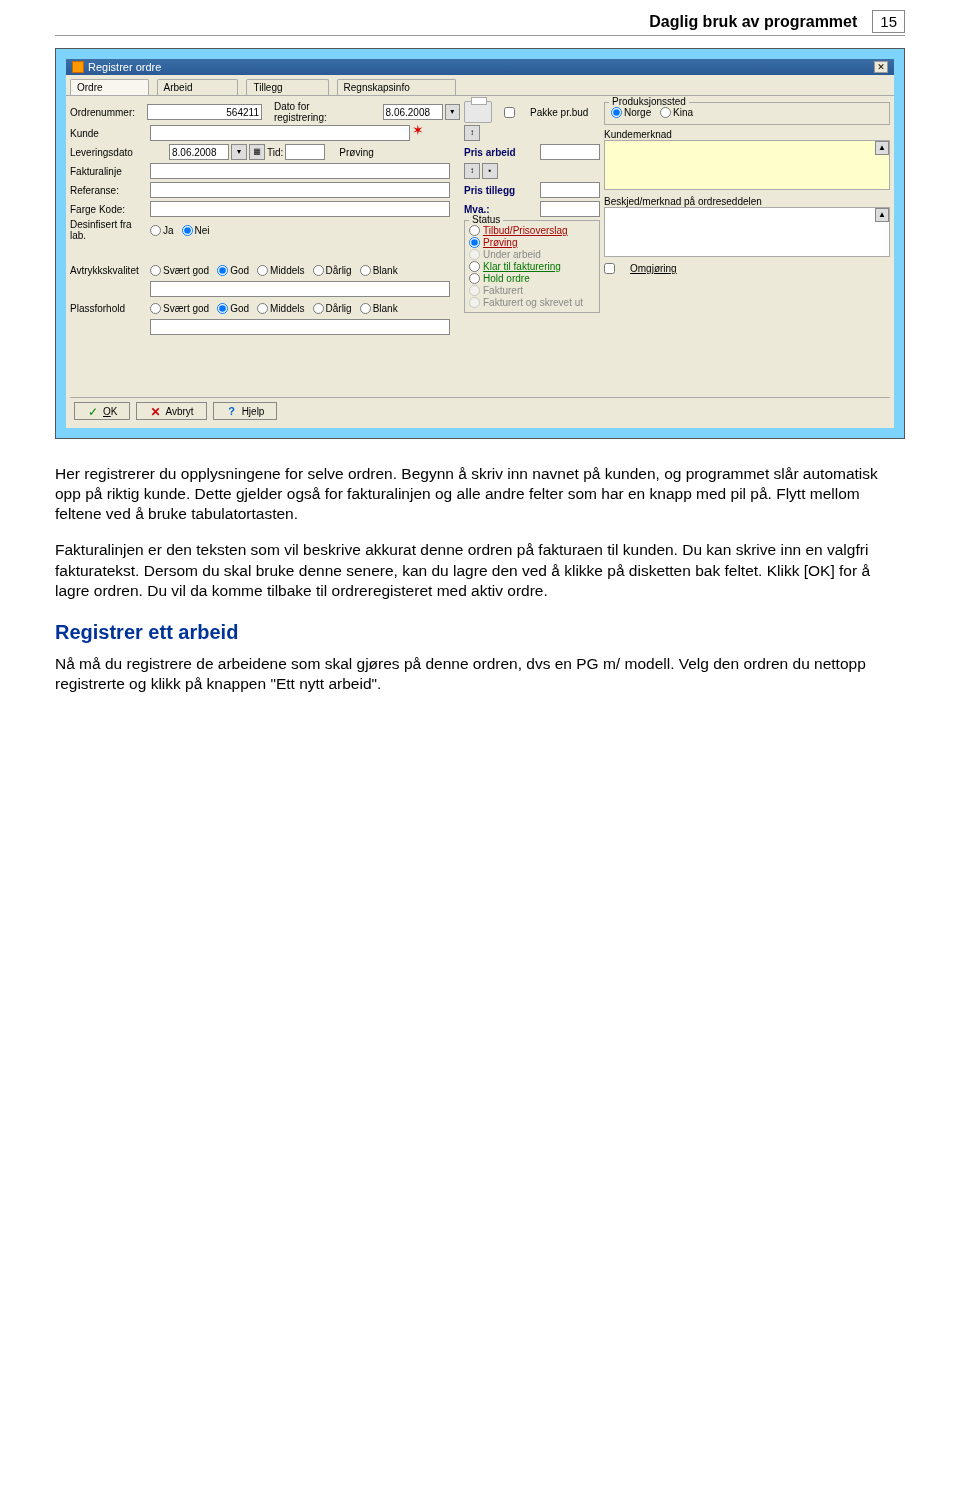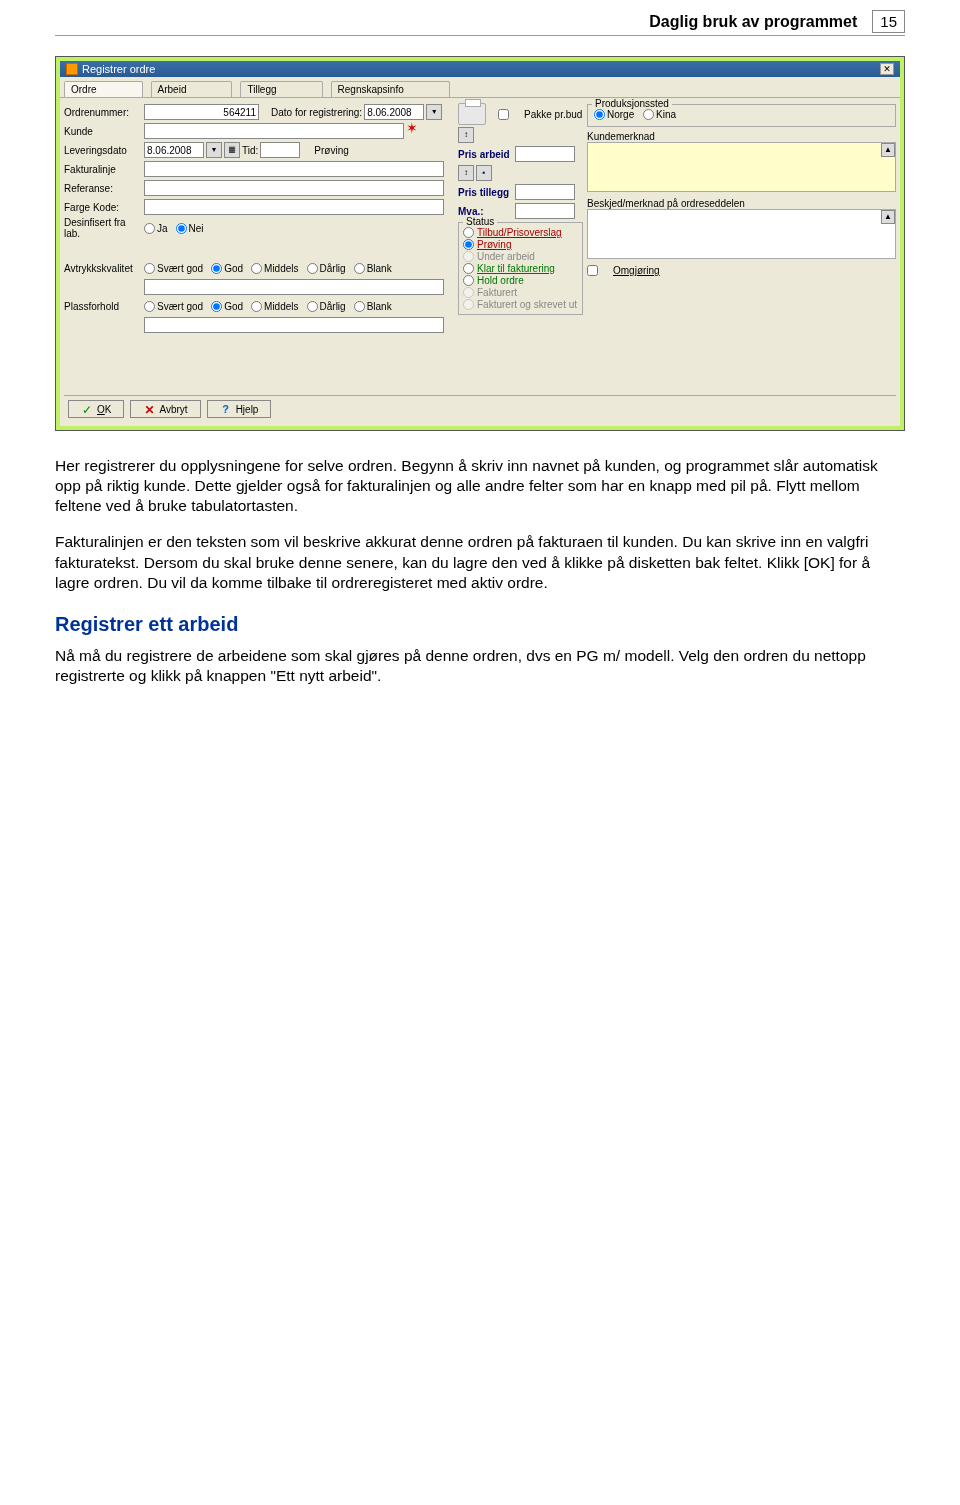--- a/index.html
+++ b/index.html
@@ -16,36 +16,36 @@
     padding: 10px 55px 10px 55px;
     position: relative;
   }
   .header-row {
     display: flex;
     justify-content: flex-end;
     align-items: center;
     gap: 15px;
     border-bottom: 1px solid #999;
     padding-bottom: 2px;
-    margin-bottom: 20px;
+    margin-bottom: 12px;
   }
   .header-title {
     font-weight: bold;
     font-size: 16px;
   }
   .page-num-box {
     border: 1px solid #888;
     padding: 2px 7px;
     font-size: 15px;
   }
   .screenshot-wrap {
     border: 1px solid #555;
-    padding: 4px;
+    padding: 10px;
     margin-bottom: 25px;
-    background: #bef264;
+    background: #7dd3fc;
   }
   .titlebar {
     background: linear-gradient(#3a6ea5, #2a5a95);
     color: #fff;
     font-size: 11px;
     padding: 2px 6px;
     display: flex;
     justify-content: space-between;
     align-items: center;
   }
@@ -82,21 +82,21 @@
   .form-top { display: flex; gap: 4px; }
   .col-left { flex: 0 0 390px; }
   .col-mid { flex: 0 0 125px; }
   .col-right { flex: 1; }
   .frow { display: flex; align-items: center; margin: 1px 0; min-height: 18px; gap: 2px; }
   .flabel { width: 78px; font-size: 10px; }
   .finput {
     background: #fff; border: 1px solid #888; height: 16px;
     font-size: 10px; padding: 0 2px;
   }
-  .finput.sm { width: 60px; }
+  .finput.sm { width: 60px; margin-left: 19px; }
   .finput.lg { width: 115px; }
   .finput.xl { width: 300px; }
   .fradio { display: inline-flex; align-items: center; gap: 2px; margin-right: 6px; font-size: 10px; }
   .fradio input { margin: 0; width: 11px; height: 11px; }
   .fcheck { display: inline-flex; align-items: center; gap: 15px; font-size: 10px; }
   .fcheck input { margin: 0; width: 11px; height: 11px; }
   .micro-btn {
     width: 16px; height: 16px; border: 1px solid #888; background: #ddd;
     font-size: 8px; text-align: center; line-height: 14px;
   }

